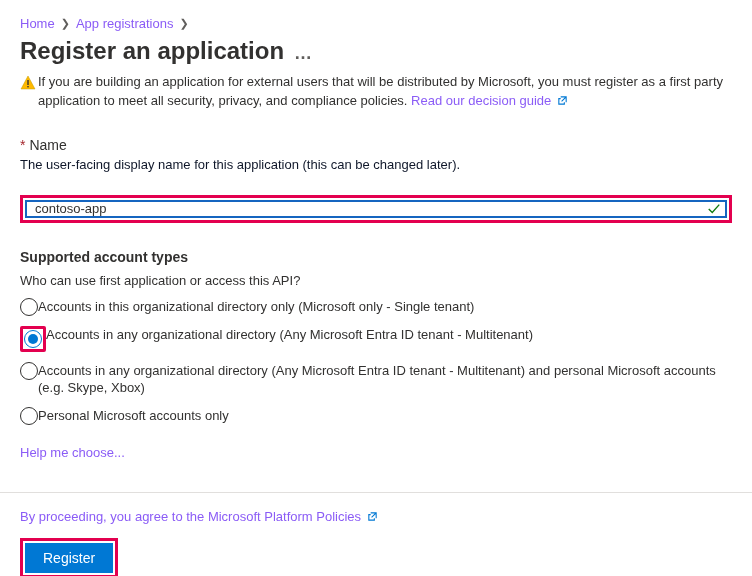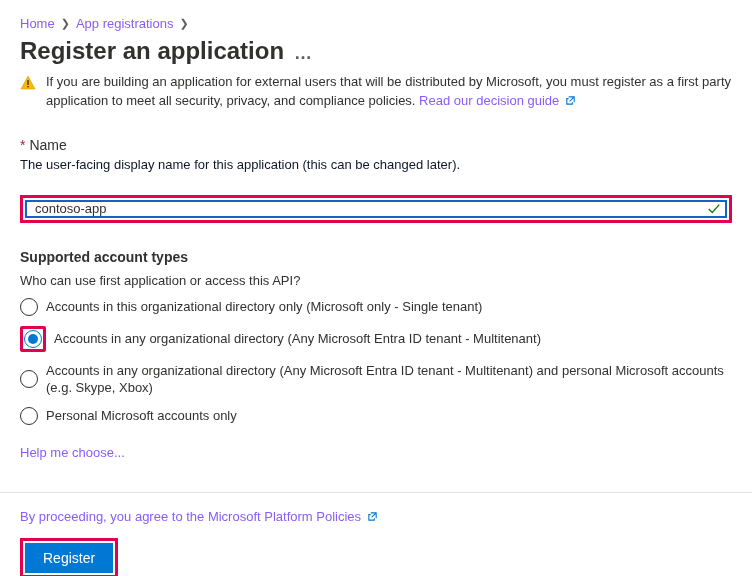--- a/index.html
+++ b/index.html
@@ -38,21 +38,21 @@
     font-size: 18px;
     color: #605e5c;
     cursor: pointer;
     letter-spacing: 1px;
     position: relative;
     top: 2px;
   }
 
   .warning-box {
     display: flex;
-    gap: 10px;
+    gap: 2px;
     align-items: flex-start;
     font-size: 13px;
     line-height: 1.45;
     margin-bottom: 26px;
   }
   .warn-icon {
     width: 16px;
     height: 16px;
     flex: none;
     margin-top: 2px;
@@ -96,21 +96,21 @@
     transform: translateY(-50%);
     width: 14px;
     height: 14px;
     color: #107c10;
   }
 
   .section-title { font-size: 14px; font-weight: 700; margin-bottom: 8px; margin-top: 4px; }
   .section-q { font-size: 13px; color: #323130; margin-bottom: 10px; }
 
   .radio-group { display: flex; flex-direction: column; gap: 10px; margin-bottom: 16px; }
-  .radio-row { display: flex; align-items: center; gap: 8px; font-size: 13px; line-height: 1.35; }
+  .radio-row { display: flex; align-items: flex-start; gap: 0; font-size: 13px; line-height: 1.35; }
   .radio {
     width: 18px; height: 18px; border-radius: 50%;
     border: 1px solid #323130; flex: none; position: relative;
     background: #fff; cursor: pointer;
     margin-top: 0;
   }
   .radio.selected::after {
     content: ""; position: absolute; top: 3px; left: 3px;
     width: 10px; height: 10px; border-radius: 50%; background: #0078d4;
   }

